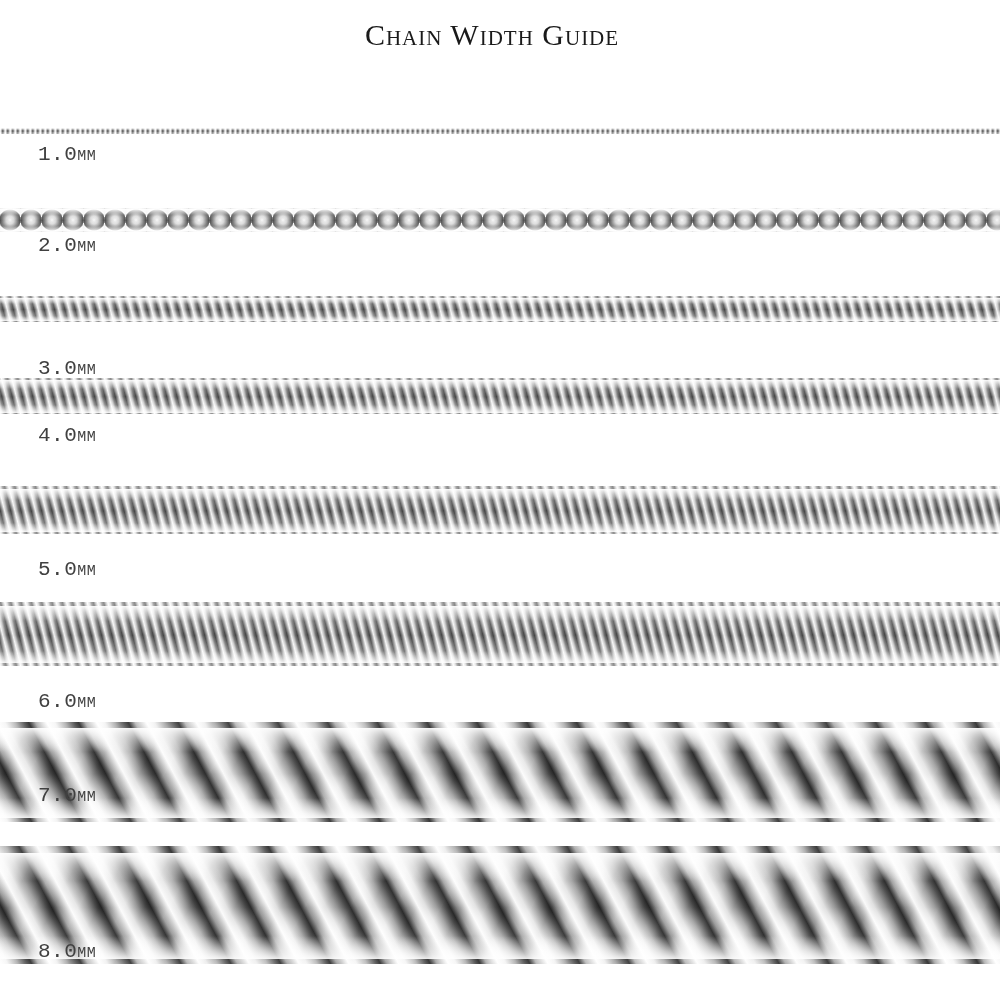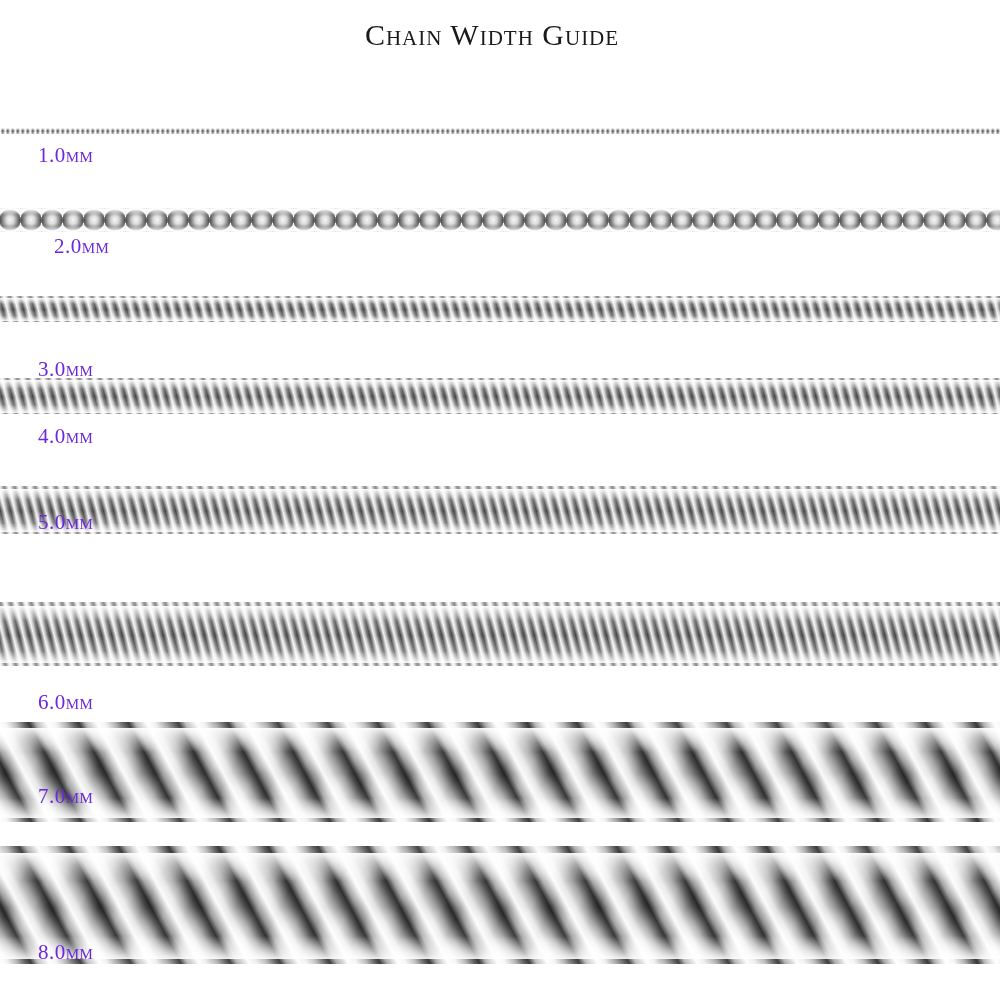--- a/index.html
+++ b/index.html
@@ -37,23 +37,23 @@
   .chain-strip {
     position: absolute;
     left: 0;
     width: 1000px;
     overflow: hidden;
   }
 
   .chain-label {
     position: absolute;
     left: 38px;
-    font-family: Liberation Serif, serif;
+    font-family: Liberation Mono, monospace;
     font-size: 21px;
-    color: #6d28d9;
+    color: #404040;
     font-variant: small-caps;
     letter-spacing: 0.5px;
   }
 
   
   .metal {
     position: absolute;
     left: 0;
     width: 1000px;
     height: 100%;
@@ -163,21 +163,21 @@
   <div class="chain-label" id="label-0" style="top: 143px;">1.0mm</div>
 </div>
 
 <div class="chain-row">
   <div class="chain-strip" id="strip-1" style="top: 208px; height: 24px;">
     <div class="metal"></div>
     <div class="tex-bead"></div>
     <div class="gloss-top"></div>
     <div class="gloss-bot"></div>
   </div>
-  <div class="chain-label" id="label-1" style="top: 234px; margin-left: 16px;">2.0mm</div>
+  <div class="chain-label" id="label-1" style="top: 234px;">2.0mm</div>
 </div>
 
 <div class="chain-row">
   <div class="chain-strip" id="strip-2" style="top: 296px; height: 26px;">
     <div class="metal"></div>
     <div class="tex-snake"></div>
     <div class="gloss-top"></div>
     <div class="gloss-bot"></div>
   </div>
   <div class="chain-label" id="label-2" style="top: 330px; margin-top: 27px;">3.0mm</div>
@@ -193,21 +193,21 @@
   <div class="chain-label" id="label-3" style="top: 424px;">4.0mm</div>
 </div>
 
 <div class="chain-row">
   <div class="chain-strip" id="strip-4" style="top: 486px; height: 48px;">
     <div class="metal"></div>
     <div class="tex-snake"></div>
     <div class="gloss-top"></div>
     <div class="gloss-bot"></div>
   </div>
-  <div class="chain-label" id="label-4" style="top: 510px;">5.0mm</div>
+  <div class="chain-label" id="label-4" style="top: 558px;">5.0mm</div>
 </div>
 
 <div class="chain-row">
   <div class="chain-strip" id="strip-5" style="top: 602px; height: 64px;">
     <div class="metal"></div>
     <div class="tex-snake"></div>
     <div class="gloss-top"></div>
     <div class="gloss-bot"></div>
   </div>
   <div class="chain-label" id="label-5" style="top: 690px;">6.0mm</div>

